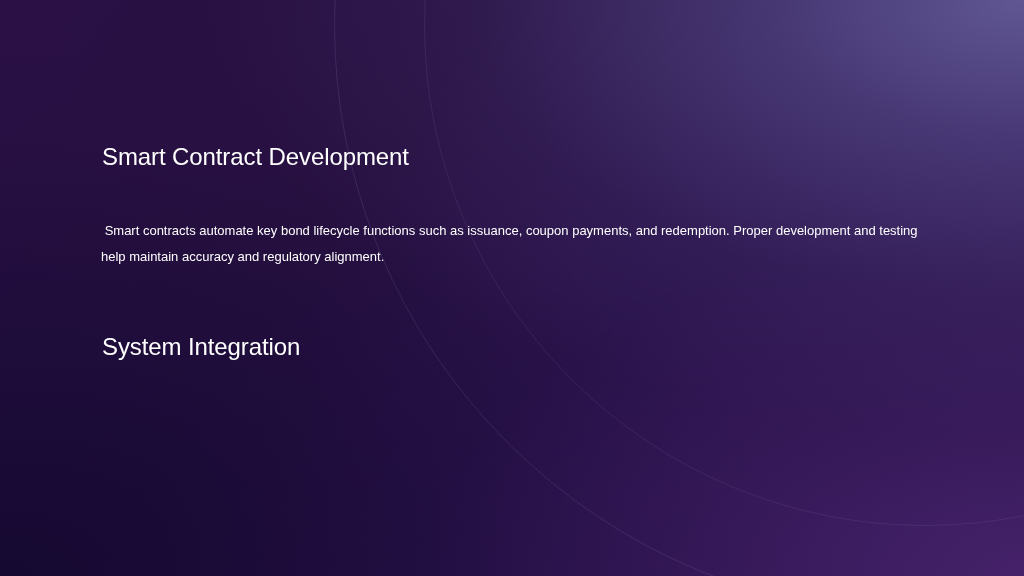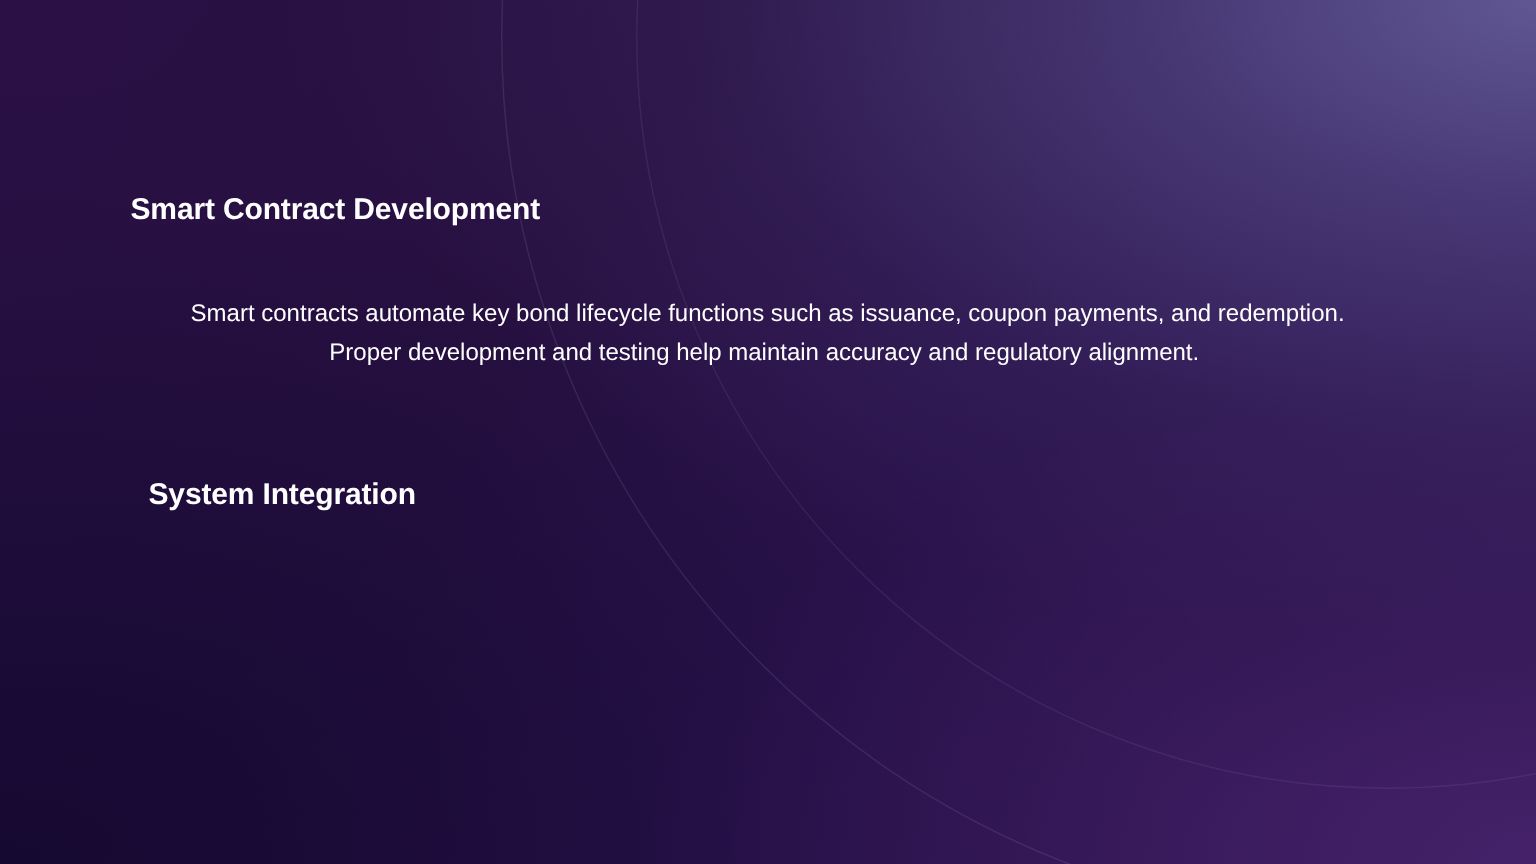--- a/index.html
+++ b/index.html
@@ -63,41 +63,40 @@
 
   .content {
     position: absolute;
     left: 87px;
     top: 0;
     width: 860px;
     height: 100%;
   }
 
   .block-smart-contract { position: absolute; top: 128px; left: 0; width: 845px; }
-  .block-system-integration { position: absolute; top: 318px; left: 12px; width: 845px; }
+  .block-system-integration { position: absolute; top: 318px; left: 0; width: 845px; }
 
   .heading {
-    margin: 0;
-    font-size: 20px;
-    font-weight: bold;
+    margin: 15px;
+    font-size: 24px;
+    font-weight: normal;
     line-height: 1.2;
     color: #ffffff;
     letter-spacing: -0.1px;
     white-space: pre;
   }
 
   .body-text {
     margin: 14px;
     padding-top: 31px;
-    font-size: 16px;
+    font-size: 13px;
     font-weight: normal;
     line-height: 26px;
     color: #ffffff;
     white-space: pre-wrap;
-    text-align: center;
   }
 
   .block-system-integration .body-text { padding-top: 29px; }
 </style>
 </head>
 <body>
 
 <div class="slide">
 
   <div class="arc arc-outer"></div>

